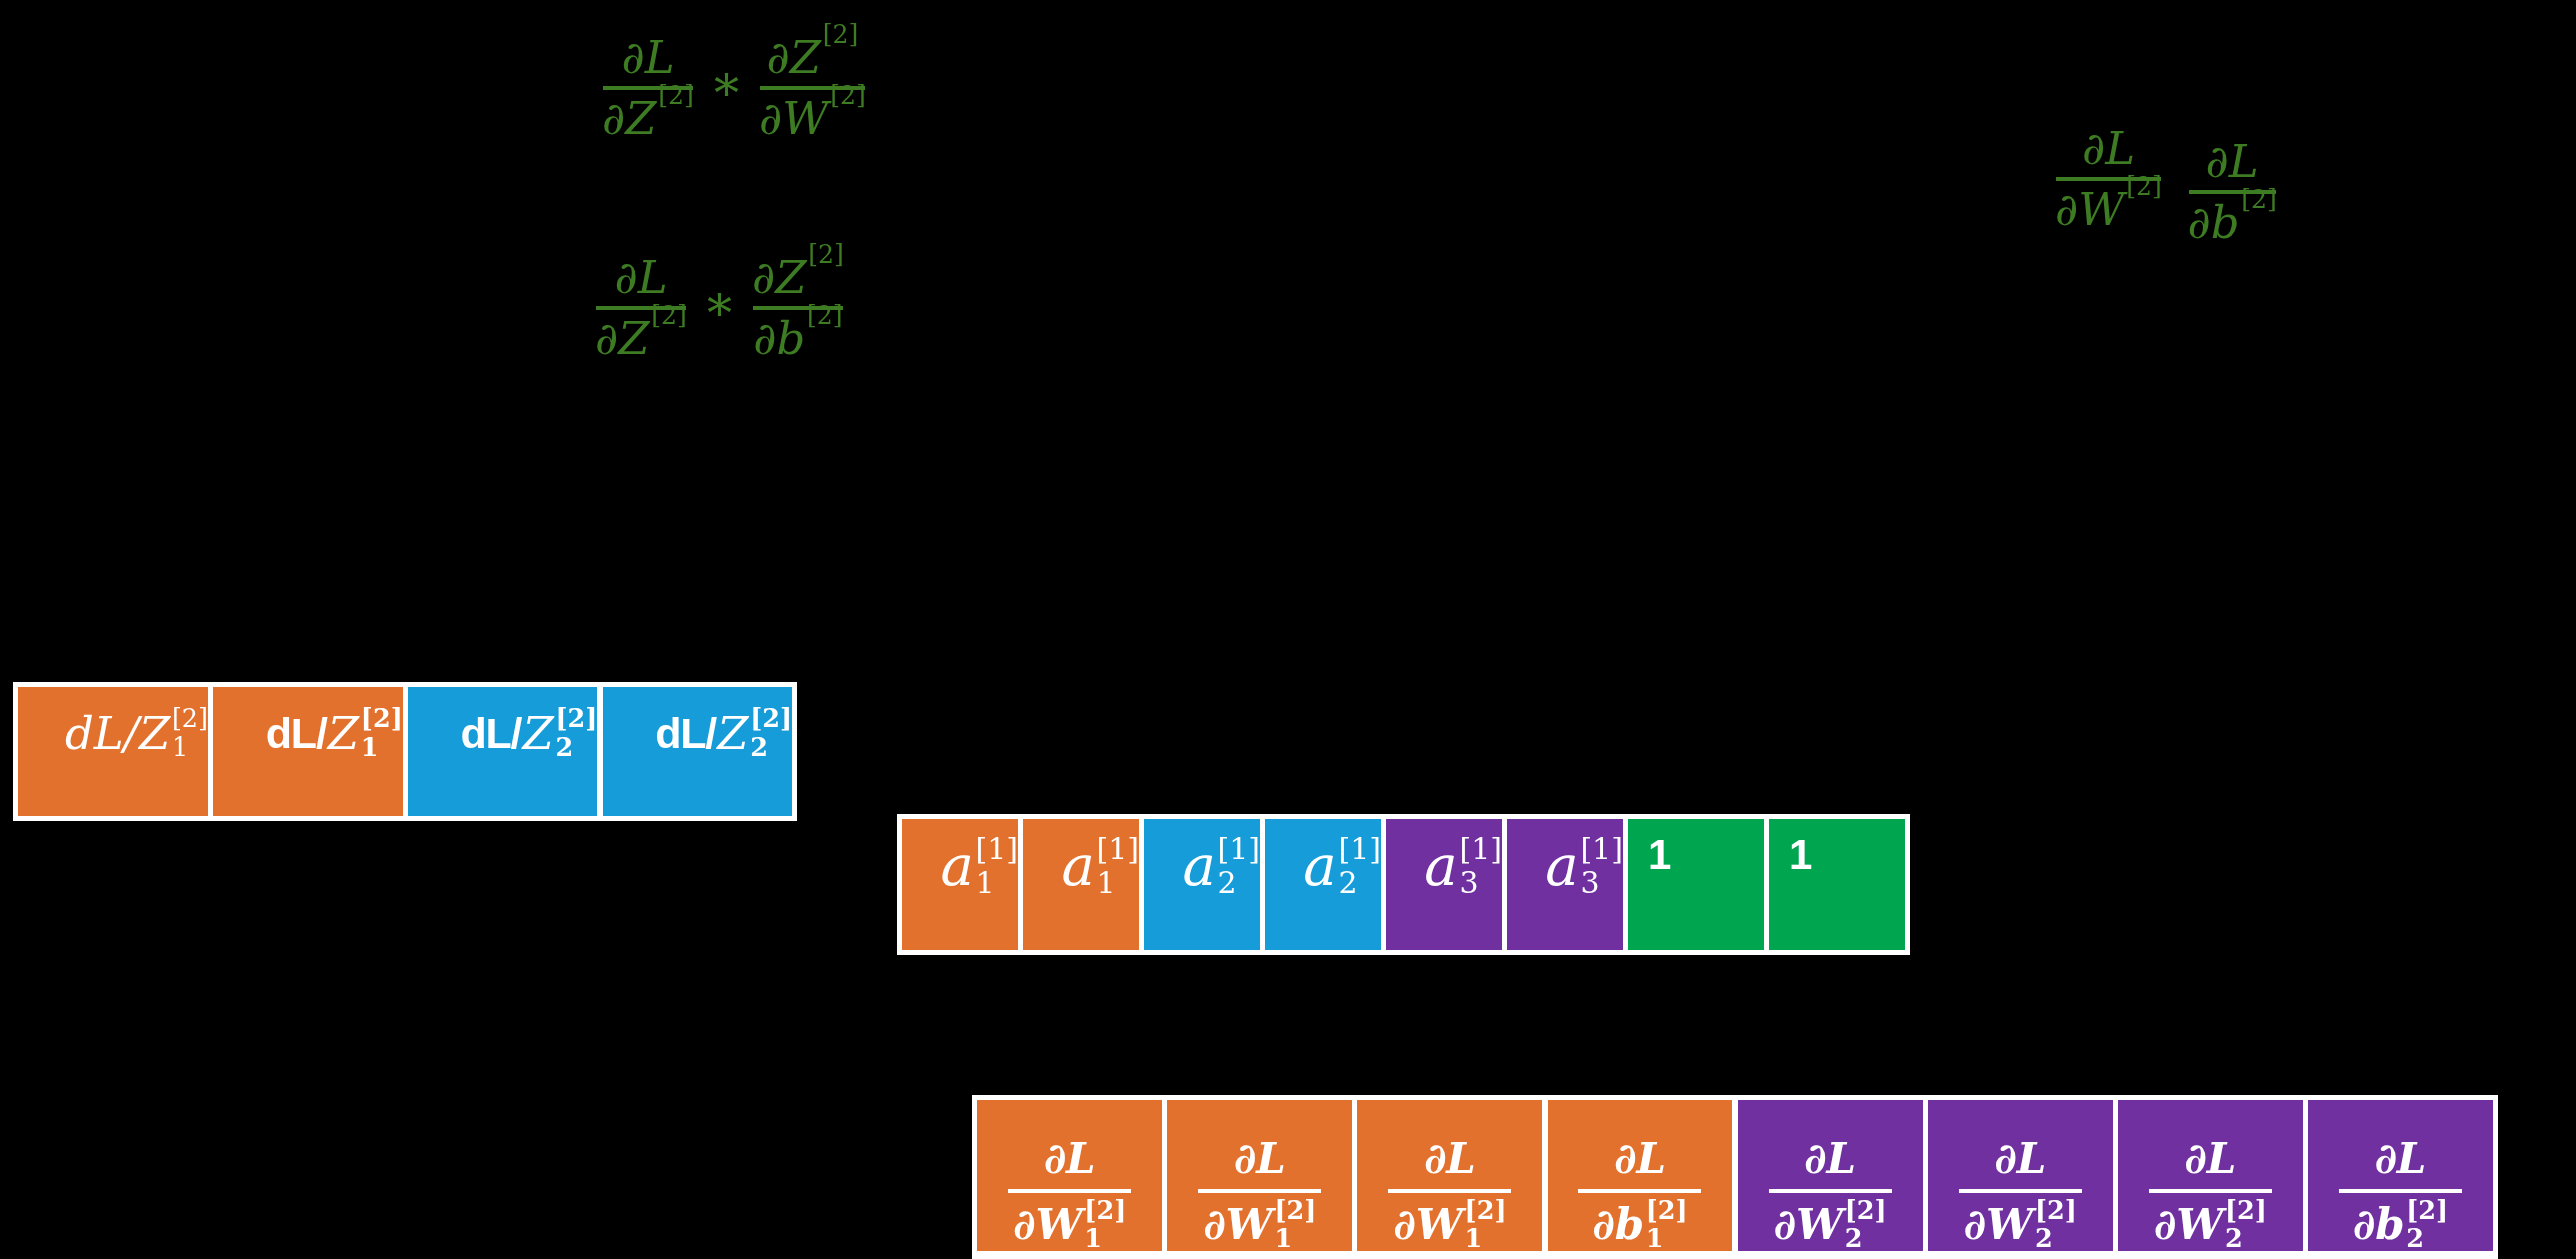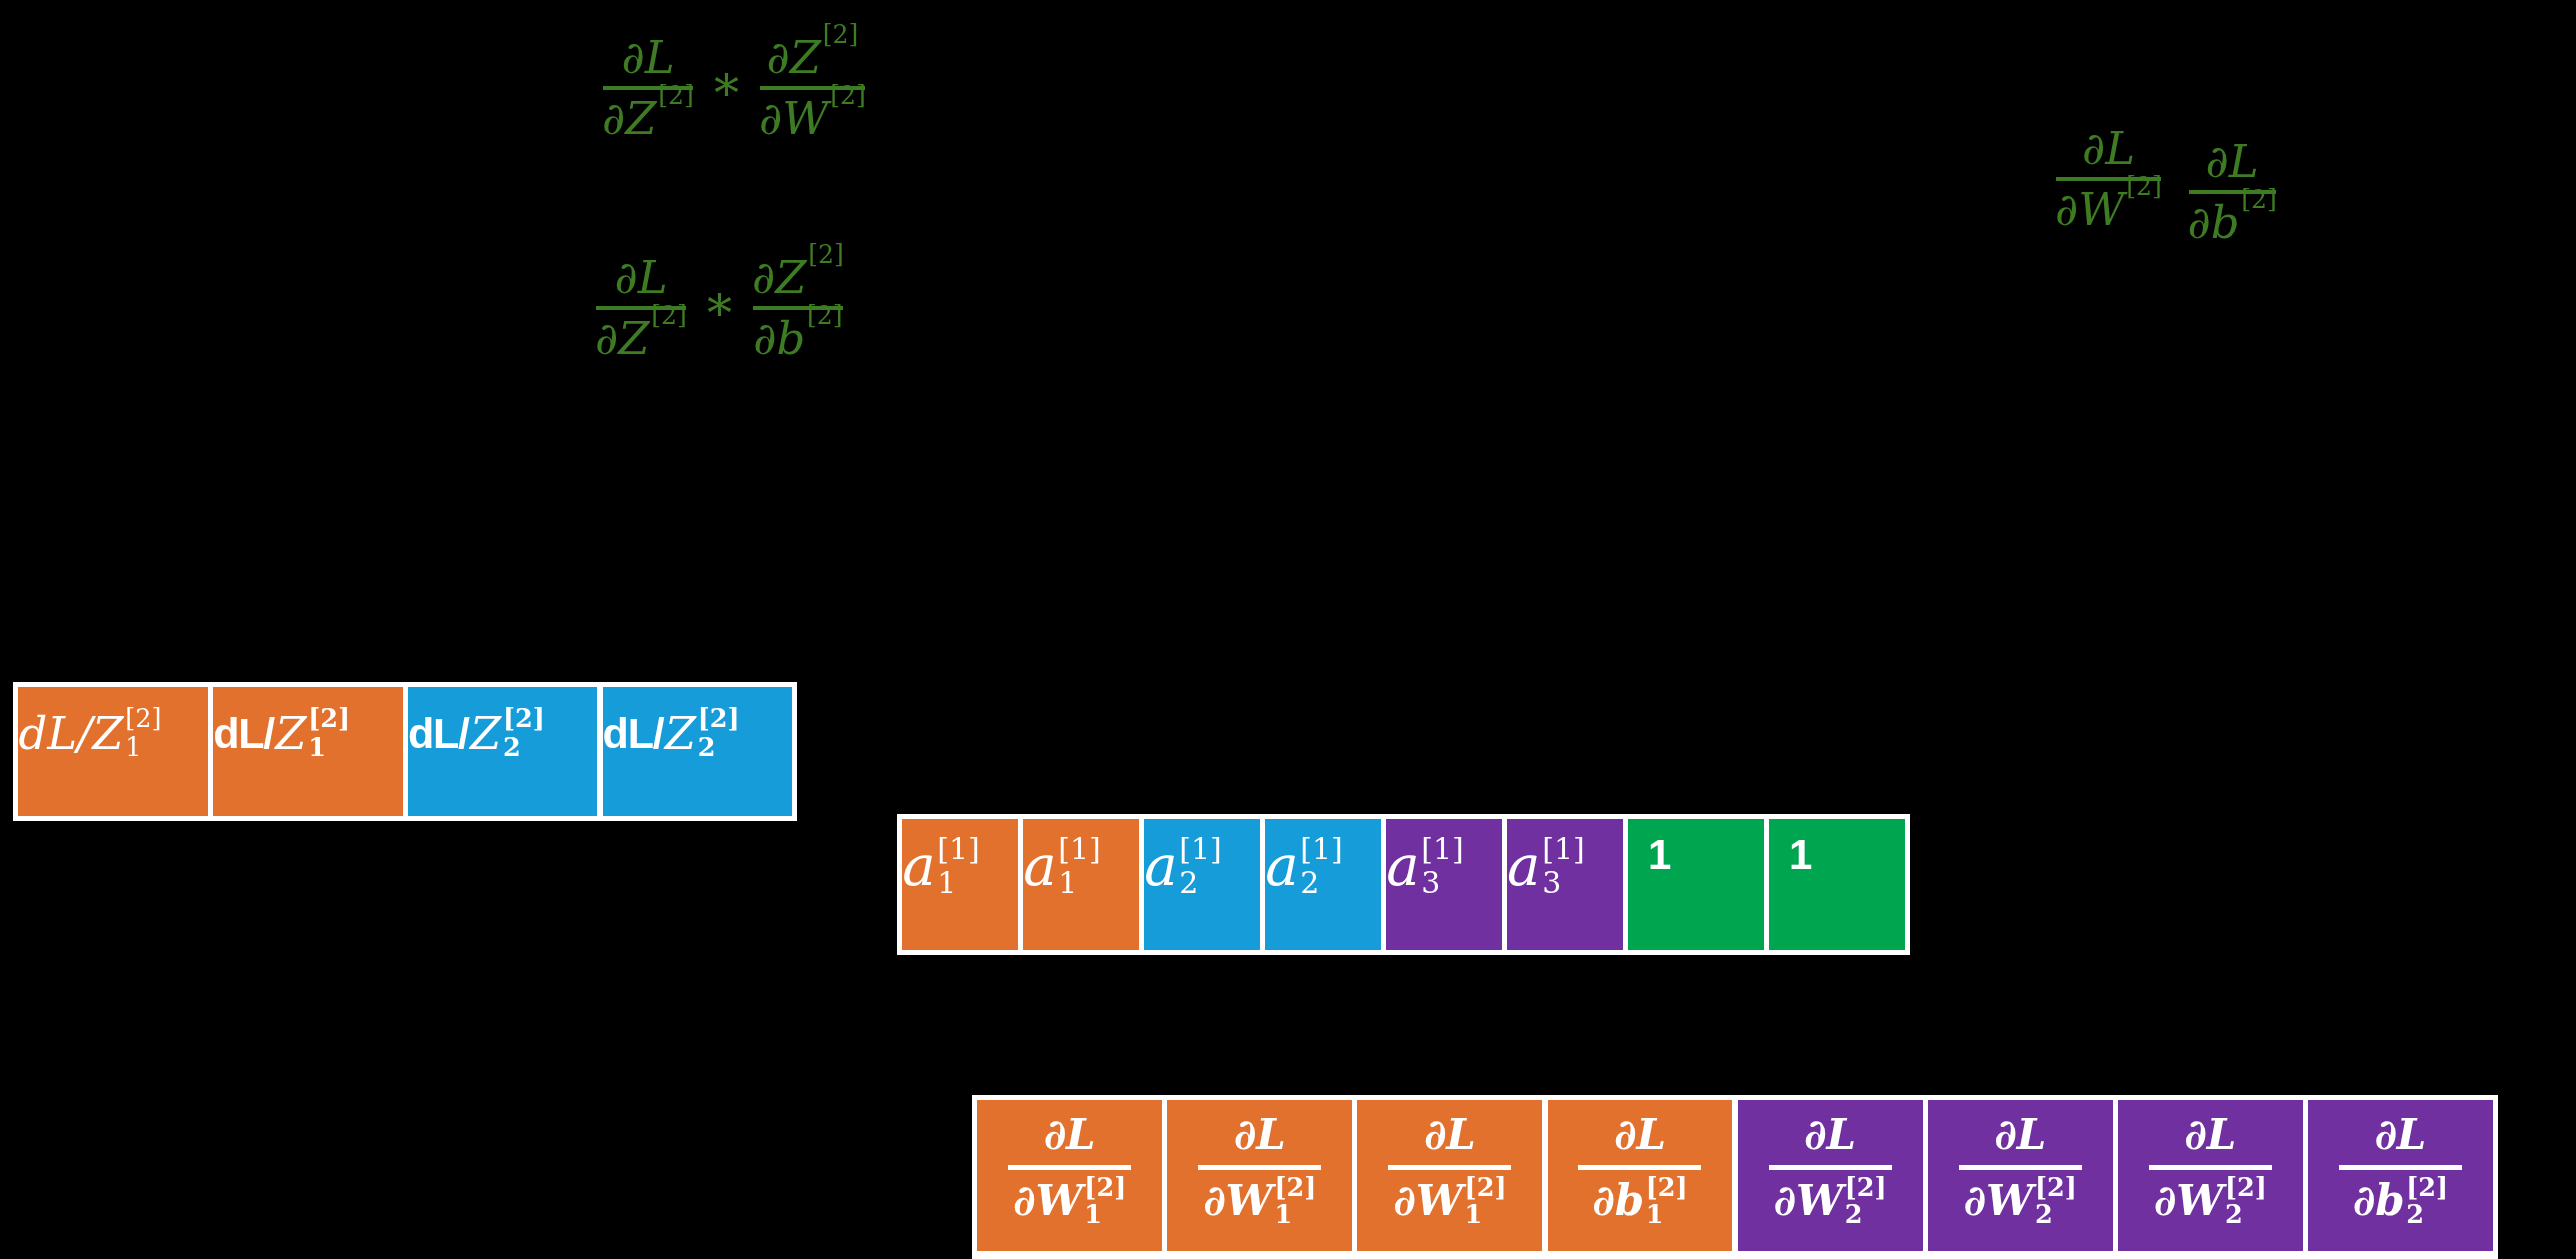--- a/index.html
+++ b/index.html
@@ -33,21 +33,21 @@
   }
   .op{font-style:normal;font-size:50px;line-height:1;margin-top:45px;}
   .frac-shift{margin-top:12.8px;}
 
   
   .tbl{
     position:absolute;background:var(--white);
     display:flex;gap:5.2px;padding:5.2px;
   }
   .cell{
-    flex:1;display:flex;justify-content:flex-start;align-items:flex-start;
+    flex:1;display:flex;justify-content:flex-end;align-items:flex-start;
     color:var(--white);overflow:visible;
   }
   .bg-orange{background:var(--orange);}
   .bg-blue{background:var(--blue);}
   .bg-purple{background:var(--purple);}
   .bg-green{background:var(--green);}
 
   .math{font-family:"DejaVu Serif","DejaVu Sans",serif;font-style:italic;font-weight:400;}
   .math-b{font-family:"DejaVu Serif","DejaVu Sans",serif;font-style:italic;font-weight:700;}
   .sans-b{font-family:"Liberation Sans","DejaVu Sans",sans-serif;font-weight:700;font-style:normal;}

